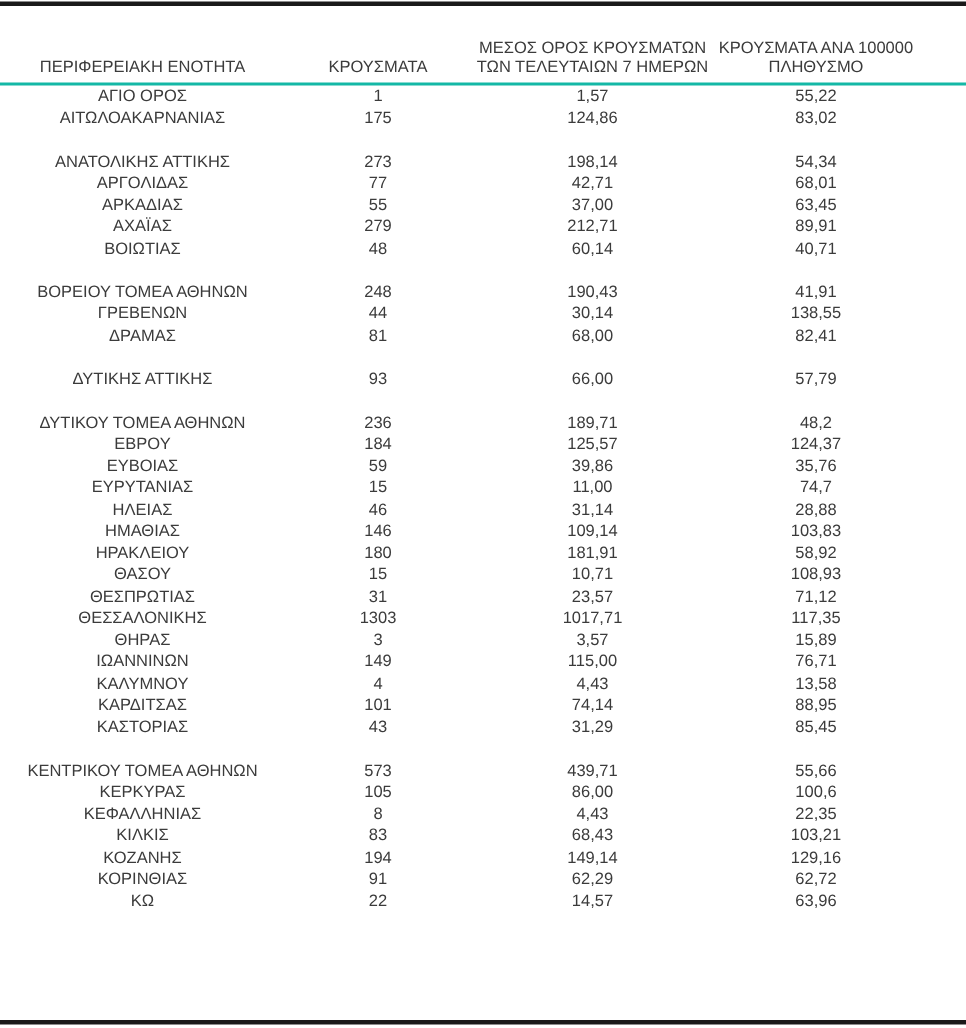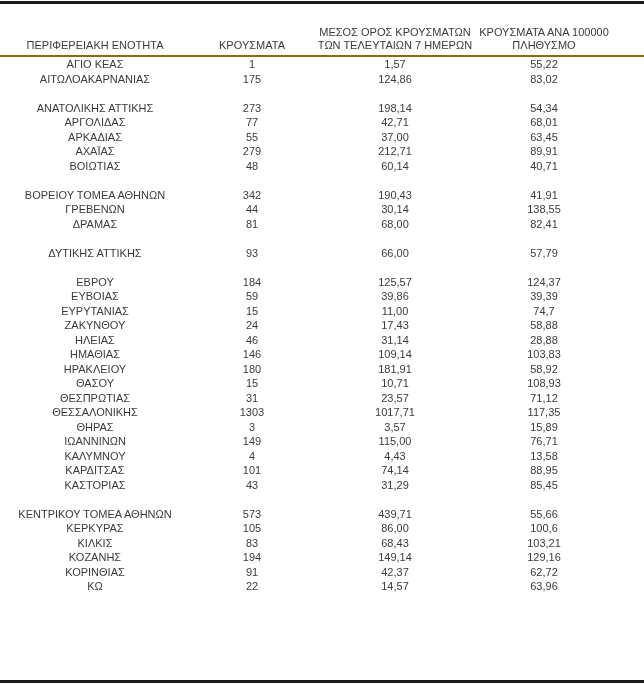--- a/index.html
+++ b/index.html
@@ -36,21 +36,21 @@
   col.c1 { width: 124px; }
   col.c2 { width: 162px; }
   col.c3 { width: 168px; }
   th {
     font-weight: normal;
     font-size: 11px;
     line-height: 13px;
     vertical-align: bottom;
     text-align: center;
     padding: 0 0 3px 0;
-    border-bottom: 2px solid #a16207;
+    border-bottom: 2px solid #14b8a6;
     color: #3b3b3b;
     white-space: nowrap;
   }
   td {
     font-size: 11px;
     height: 14.5px;
     line-height: 14.5px;
     text-align: center;
     padding: 0;
     white-space: nowrap;
@@ -76,21 +76,21 @@
     <thead>
       <tr>
           <th class="c0">ΠΕΡΙΦΕΡΕΙΑΚΗ ΕΝΟΤΗΤΑ</th>
           <th class="c1">ΚΡΟΥΣΜΑΤΑ</th>
           <th class="c2">ΜΕΣΟΣ ΟΡΟΣ ΚΡΟΥΣΜΑΤΩΝ<br>ΤΩΝ ΤΕΛΕΥΤΑΙΩΝ 7 ΗΜΕΡΩΝ</th>
           <th class="c3">ΚΡΟΥΣΜΑΤΑ ΑΝΑ 100000<br>ΠΛΗΘΥΣΜΟ</th>
         </tr>
     </thead>
     <tbody>
         <tr>
-          <td class="c0">ΑΓΙΟ ΚΕΑΣ</td>
+          <td class="c0">ΑΓΙΟ ΟΡΟΣ</td>
           <td class="c1">1</td>
           <td class="c2">1,57</td>
           <td class="c3">55,22</td>
         </tr>
         <tr>
           <td class="c0">ΑΙΤΩΛΟΑΚΑΡΝΑΝΙΑΣ</td>
           <td class="c1">175</td>
           <td class="c2">124,86</td>
           <td class="c3">83,02</td>
         </tr>
@@ -125,21 +125,21 @@
           <td class="c0">ΒΟΙΩΤΙΑΣ</td>
           <td class="c1">48</td>
           <td class="c2">60,14</td>
           <td class="c3">40,71</td>
         </tr>
         <tr class="spacer">
           <td colspan="4">&nbsp;</td>
         </tr>
         <tr>
           <td class="c0">ΒΟΡΕΙΟΥ ΤΟΜΕΑ ΑΘΗΝΩΝ</td>
-          <td class="c1">342</td>
+          <td class="c1">248</td>
           <td class="c2">190,43</td>
           <td class="c3">41,91</td>
         </tr>
         <tr>
           <td class="c0">ΓΡΕΒΕΝΩΝ</td>
           <td class="c1">44</td>
           <td class="c2">30,14</td>
           <td class="c3">138,55</td>
         </tr>
         <tr>
@@ -154,44 +154,44 @@
         <tr>
           <td class="c0">ΔΥΤΙΚΗΣ ΑΤΤΙΚΗΣ</td>
           <td class="c1">93</td>
           <td class="c2">66,00</td>
           <td class="c3">57,79</td>
         </tr>
         <tr class="spacer">
           <td colspan="4">&nbsp;</td>
         </tr>
         <tr>
+          <td class="c0">ΔΥΤΙΚΟΥ ΤΟΜΕΑ ΑΘΗΝΩΝ</td>
+          <td class="c1">236</td>
+          <td class="c2">189,71</td>
+          <td class="c3">48,2</td>
+        </tr>
+        <tr>
           <td class="c0">ΕΒΡΟΥ</td>
           <td class="c1">184</td>
           <td class="c2">125,57</td>
           <td class="c3">124,37</td>
         </tr>
         <tr>
           <td class="c0">ΕΥΒΟΙΑΣ</td>
           <td class="c1">59</td>
           <td class="c2">39,86</td>
-          <td class="c3">39,39</td>
+          <td class="c3">35,76</td>
         </tr>
         <tr>
           <td class="c0">ΕΥΡΥΤΑΝΙΑΣ</td>
           <td class="c1">15</td>
           <td class="c2">11,00</td>
           <td class="c3">74,7</td>
         </tr>
         <tr>
-          <td class="c0">ΖΑΚΥΝΘΟΥ</td>
-          <td class="c1">24</td>
-          <td class="c2">17,43</td>
-          <td class="c3">58,88</td>
-        </tr>
-        <tr>
           <td class="c0">ΗΛΕΙΑΣ</td>
           <td class="c1">46</td>
           <td class="c2">31,14</td>
           <td class="c3">28,88</td>
         </tr>
         <tr>
           <td class="c0">ΗΜΑΘΙΑΣ</td>
           <td class="c1">146</td>
           <td class="c2">109,14</td>
           <td class="c3">103,83</td>
@@ -259,35 +259,41 @@
           <td class="c2">439,71</td>
           <td class="c3">55,66</td>
         </tr>
         <tr>
           <td class="c0">ΚΕΡΚΥΡΑΣ</td>
           <td class="c1">105</td>
           <td class="c2">86,00</td>
           <td class="c3">100,6</td>
         </tr>
         <tr>
+          <td class="c0">ΚΕΦΑΛΛΗΝΙΑΣ</td>
+          <td class="c1">8</td>
+          <td class="c2">4,43</td>
+          <td class="c3">22,35</td>
+        </tr>
+        <tr>
           <td class="c0">ΚΙΛΚΙΣ</td>
           <td class="c1">83</td>
           <td class="c2">68,43</td>
           <td class="c3">103,21</td>
         </tr>
         <tr>
           <td class="c0">ΚΟΖΑΝΗΣ</td>
           <td class="c1">194</td>
           <td class="c2">149,14</td>
           <td class="c3">129,16</td>
         </tr>
         <tr>
           <td class="c0">ΚΟΡΙΝΘΙΑΣ</td>
           <td class="c1">91</td>
-          <td class="c2">42,37</td>
+          <td class="c2">62,29</td>
           <td class="c3">62,72</td>
         </tr>
         <tr>
           <td class="c0">ΚΩ</td>
           <td class="c1">22</td>
           <td class="c2">14,57</td>
           <td class="c3">63,96</td>
         </tr>
       </tbody>
   </table>

